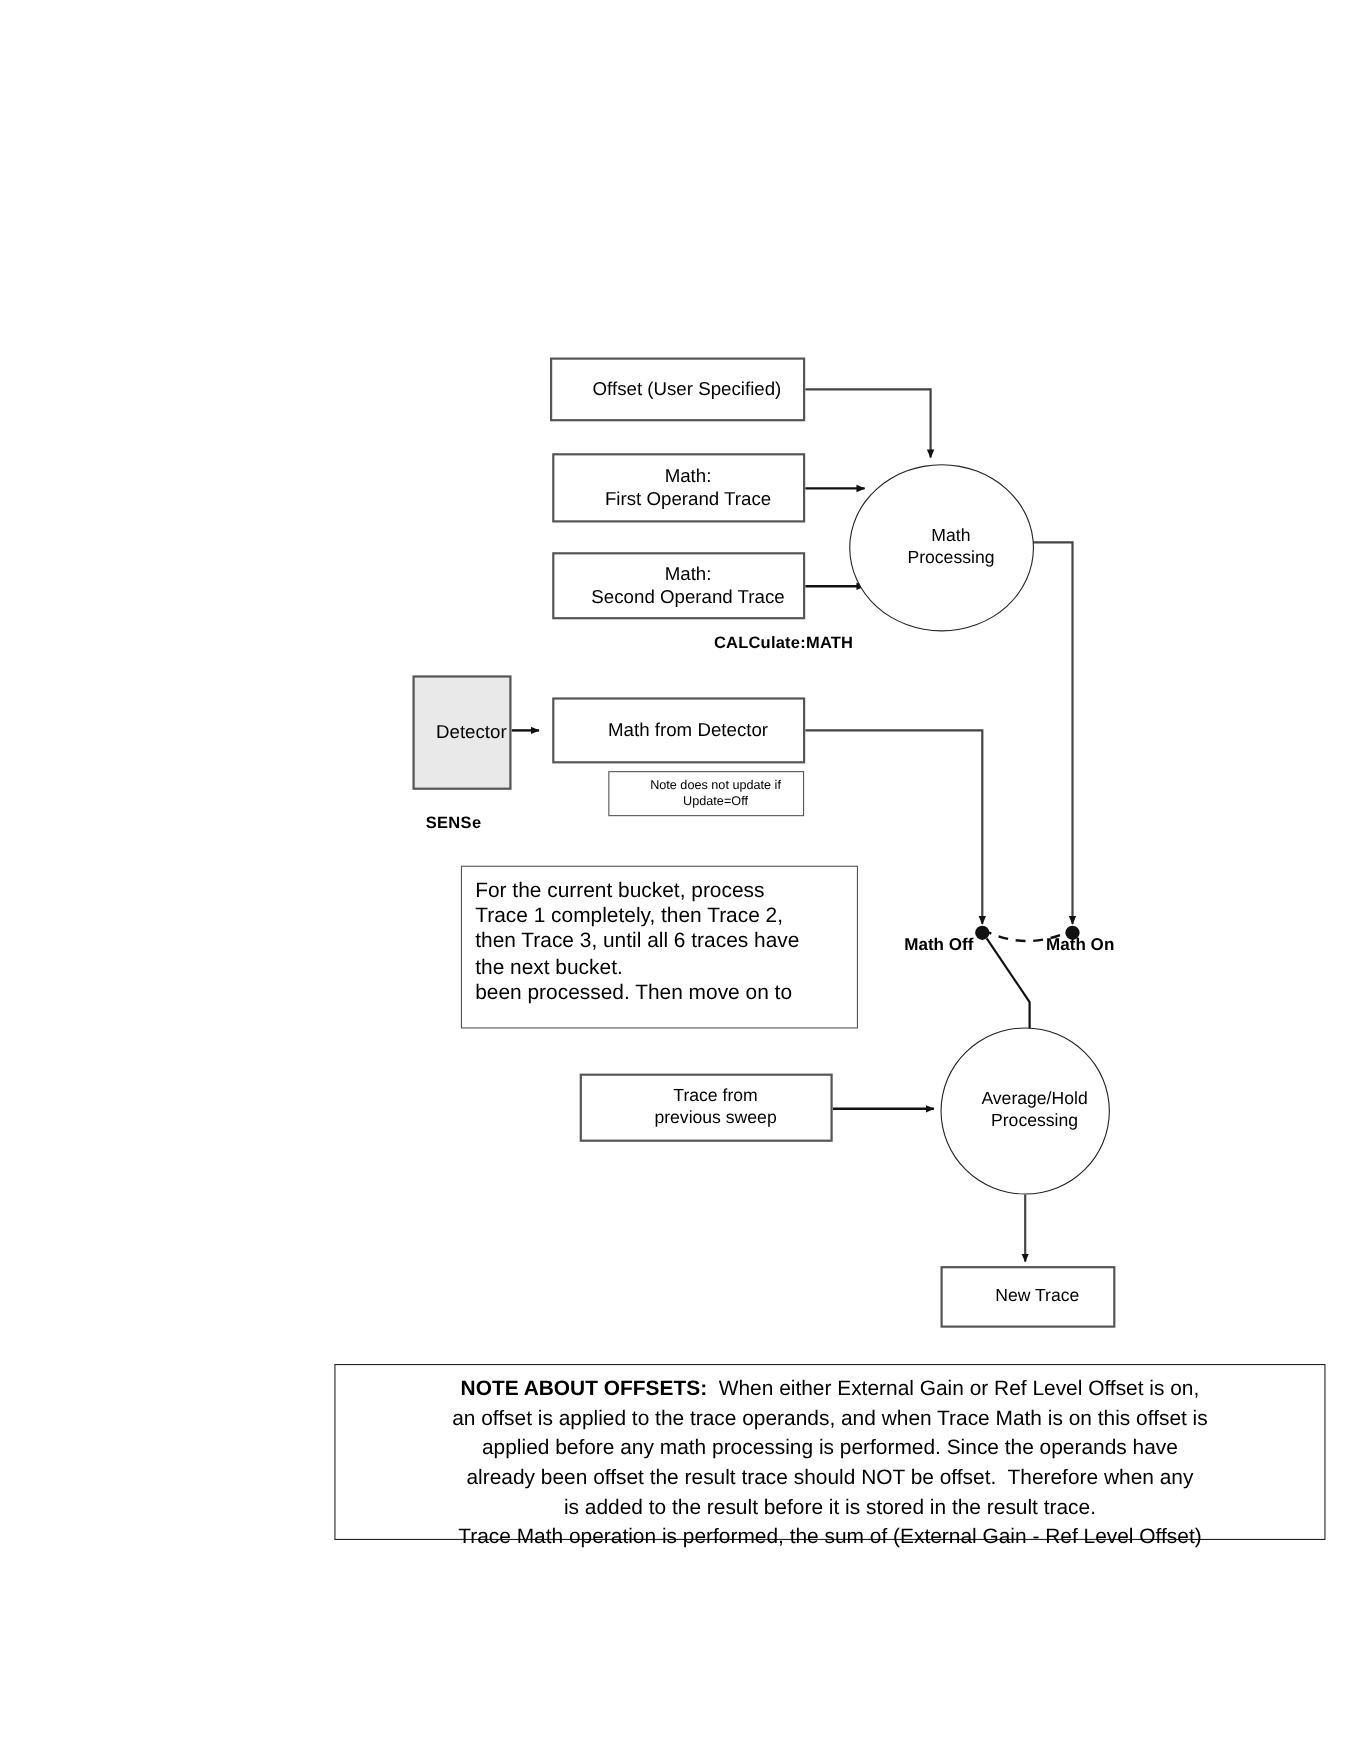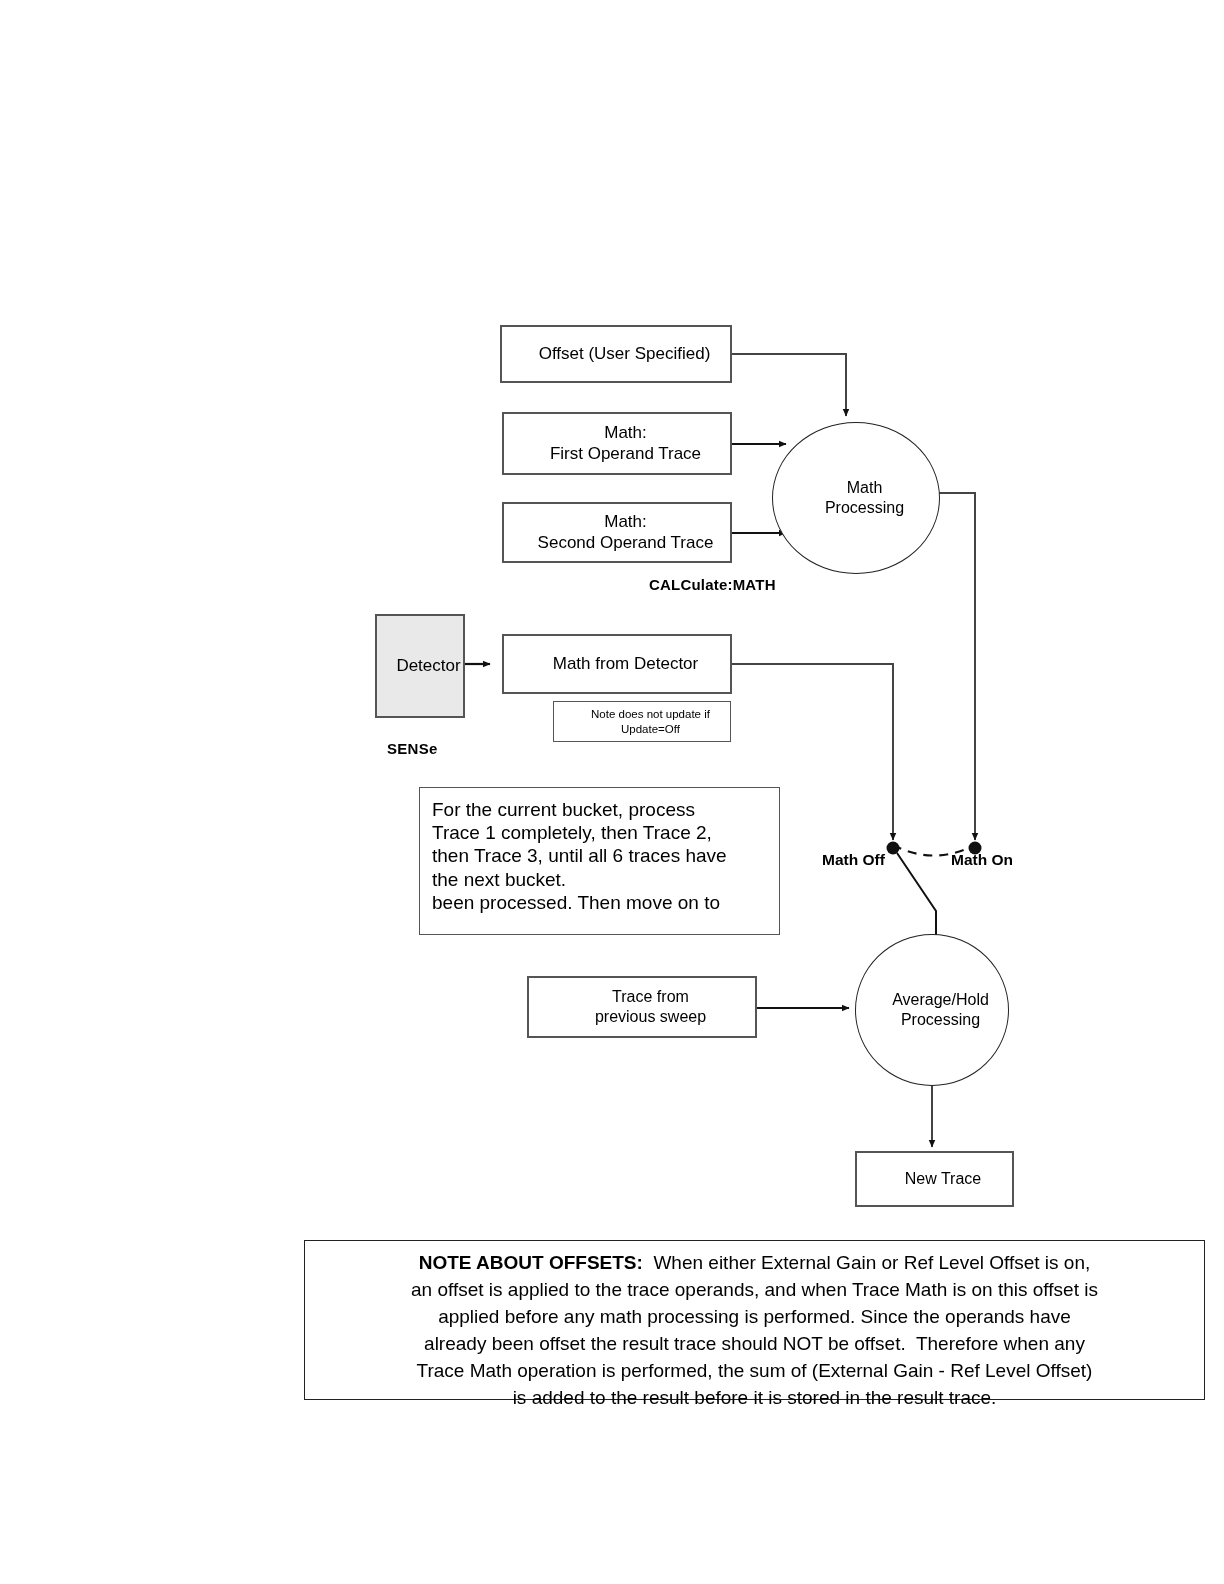--- a/index.html
+++ b/index.html
@@ -205,17 +205,17 @@
 
   <div class="node" id="new-trace-box">
     <span>New Trace</span>
   </div>
 
   <div id="offsets-note">
     <span class="line"><span class="lbl">NOTE ABOUT OFFSETS:</span><span>  When either External Gain or Ref Level Offset is on,</span></span>
     <span class="line">an offset is applied to the trace operands, and when Trace Math is on this offset is</span>
     <span class="line">applied before any math processing is performed. Since the operands have</span>
     <span class="line">already been offset the result trace should NOT be offset.  Therefore when any</span>
+    <span class="line">is added to the result before it is stored in the result trace.</span>
     <span class="line">Trace Math operation is performed, the sum of (External Gain - Ref Level Offset)</span>
-    <span class="line">is added to the result before it is stored in the result trace.</span>
   </div>
 
 </div>
 
 </body></html>

